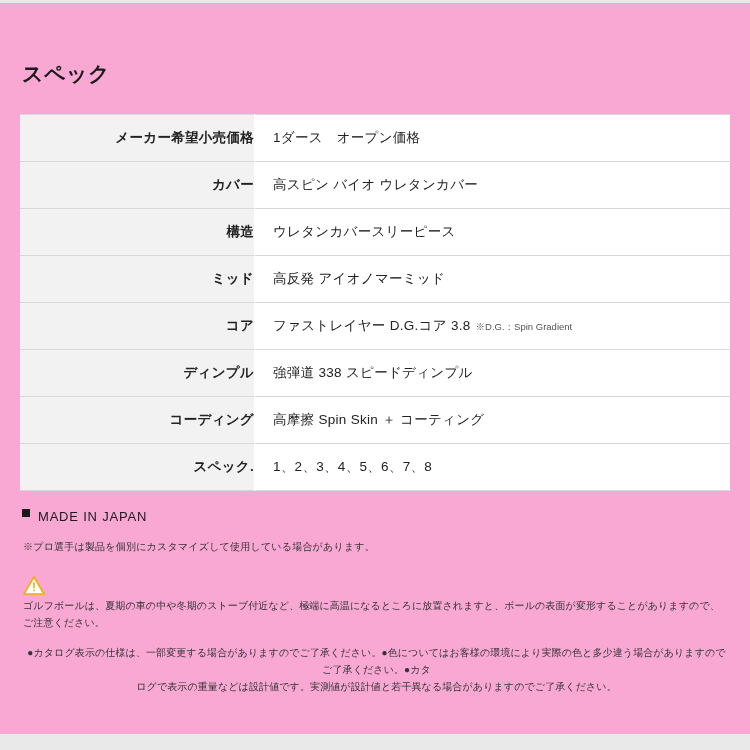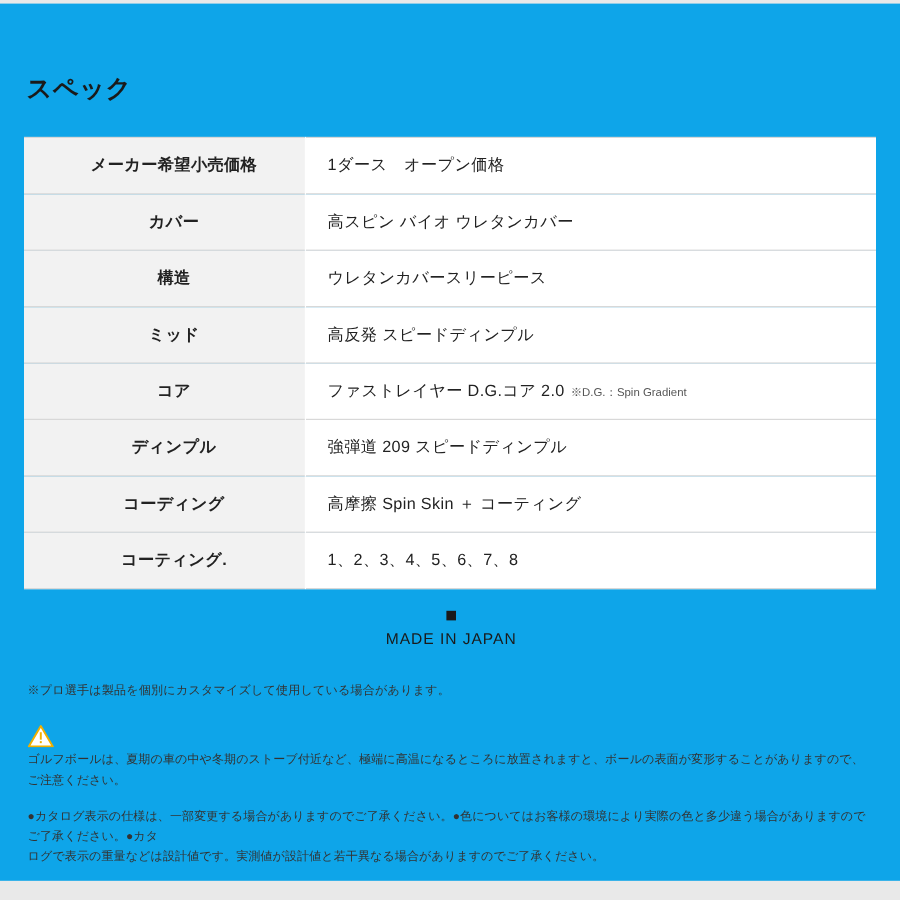--- a/index.html
+++ b/index.html
@@ -12,21 +12,21 @@
     background: #ffffff;
     font-family: "Liberation Sans", sans-serif;
     color: #231f20;
     overflow: hidden;
   }
   .page {
     position: relative;
     width: 750px;
     height: 750px;
     box-sizing: border-box;
-    background: #0ea5e9;
+    background: #f9a8d4;
   }
   .top-rule {
     position: absolute;
     top: 0;
     left: 0;
     width: 750px;
     height: 3px;
     background: #e9e9e9;
   }
   .bottom-rule {
@@ -59,21 +59,21 @@
     border-collapse: collapse;
     table-layout: fixed;
   }
   table.spec-table tr {
     border-top: 1px solid #d8d8d8;
     border-bottom: 1px solid #d8d8d8;
   }
   table.spec-table th {
     width: 218px;
     background: #f2f2f2;
-    text-align: center;
+    text-align: right;
     font-weight: bold;
     font-size: 13.5px;
     padding: 14px 0 14px 16px;
     vertical-align: middle;
     color: #222;
     border-right: 1px solid #ffffff;
     letter-spacing: 0.3px;
   }
   table.spec-table td {
     padding: 14px 0 14px 18px;
@@ -88,33 +88,31 @@
     color: #555;
     letter-spacing: 0;
     margin-left: 5px;
   }
   .made-in {
     margin-top: 18px;
     font-size: 13px;
     letter-spacing: 0.8px;
     color: #1a1a1a;
     display: flex;
-    align-items: center;
     gap: 8px;
     padding-left: 2px;
-    flex-direction: column;
   }
   .sq-bullet {
     display: inline-block;
     width: 8px;
     height: 8px;
     background: #1a1a1a;
   }
   .pro-note {
-    margin-top: 28px;
+    margin-top: 16px;
     font-size: 10px;
     color: #333;
     padding-left: 3px;
     letter-spacing: 0.2px;
   }
   .warn-block {
     margin-top: 22px;
     padding-left: 3px;
   }
   .warn-icon {
@@ -136,20 +134,21 @@
   .cat-block {
     margin-top: 13px;
     padding-left: 3px;
     font-size: 10px;
     line-height: 1.7;
     color: #333;
     letter-spacing: 0.1px;
   }
   .cat-block p {
     margin: 0;
+    text-align: center;
   }
 </style>
 </head>
 <body>
 
 <div class="page">
 
   <div class="top-rule"></div>
 
   <div class="content">
@@ -165,36 +164,36 @@
         <tr>
           <th>カバー</th>
           <td><span>高スピン バイオ ウレタンカバー</span></td>
         </tr>
         <tr>
           <th>構造</th>
           <td><span>ウレタンカバースリーピース</span></td>
         </tr>
         <tr>
           <th>ミッド</th>
-          <td><span>高反発 スピードディンプル</span></td>
+          <td><span>高反発 アイオノマーミッド</span></td>
         </tr>
         <tr>
           <th>コア</th>
-          <td><span>ファストレイヤー D.G.コア 2.0</span><span class="note-small">※D.G.：Spin Gradient</span></td>
+          <td><span>ファストレイヤー D.G.コア 3.8</span><span class="note-small">※D.G.：Spin Gradient</span></td>
         </tr>
         <tr>
           <th>ディンプル</th>
-          <td><span>強弾道 209 スピードディンプル</span></td>
+          <td><span>強弾道 338 スピードディンプル</span></td>
         </tr>
         <tr>
           <th>コーディング</th>
           <td><span>高摩擦 Spin Skin ＋ コーティング</span></td>
         </tr>
         <tr>
-          <th>コーティング.</th>
+          <th>スペック.</th>
           <td><span>1、2、3、4、5、6、7、8</span></td>
         </tr>
       </tbody>
     </table>
 
     <div class="made-in">
       <span class="sq-bullet"></span>
       <span>MADE IN JAPAN</span>
     </div>
 

